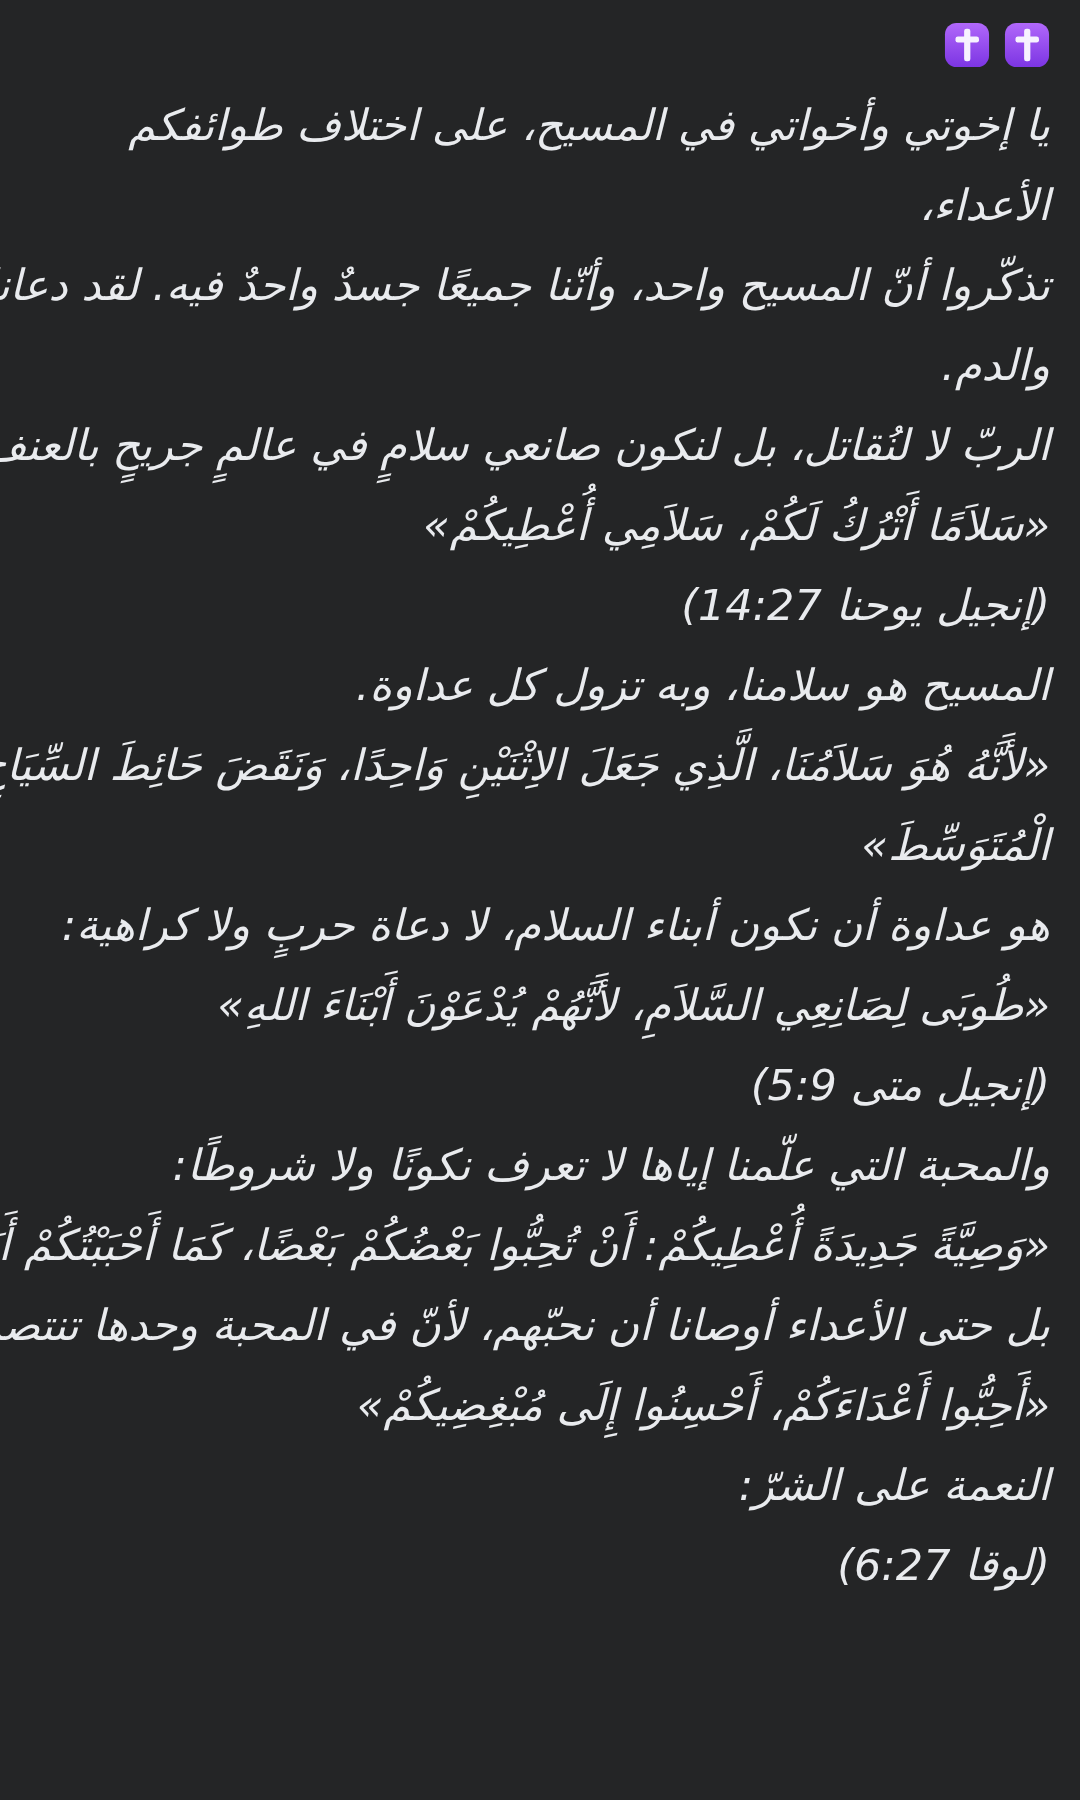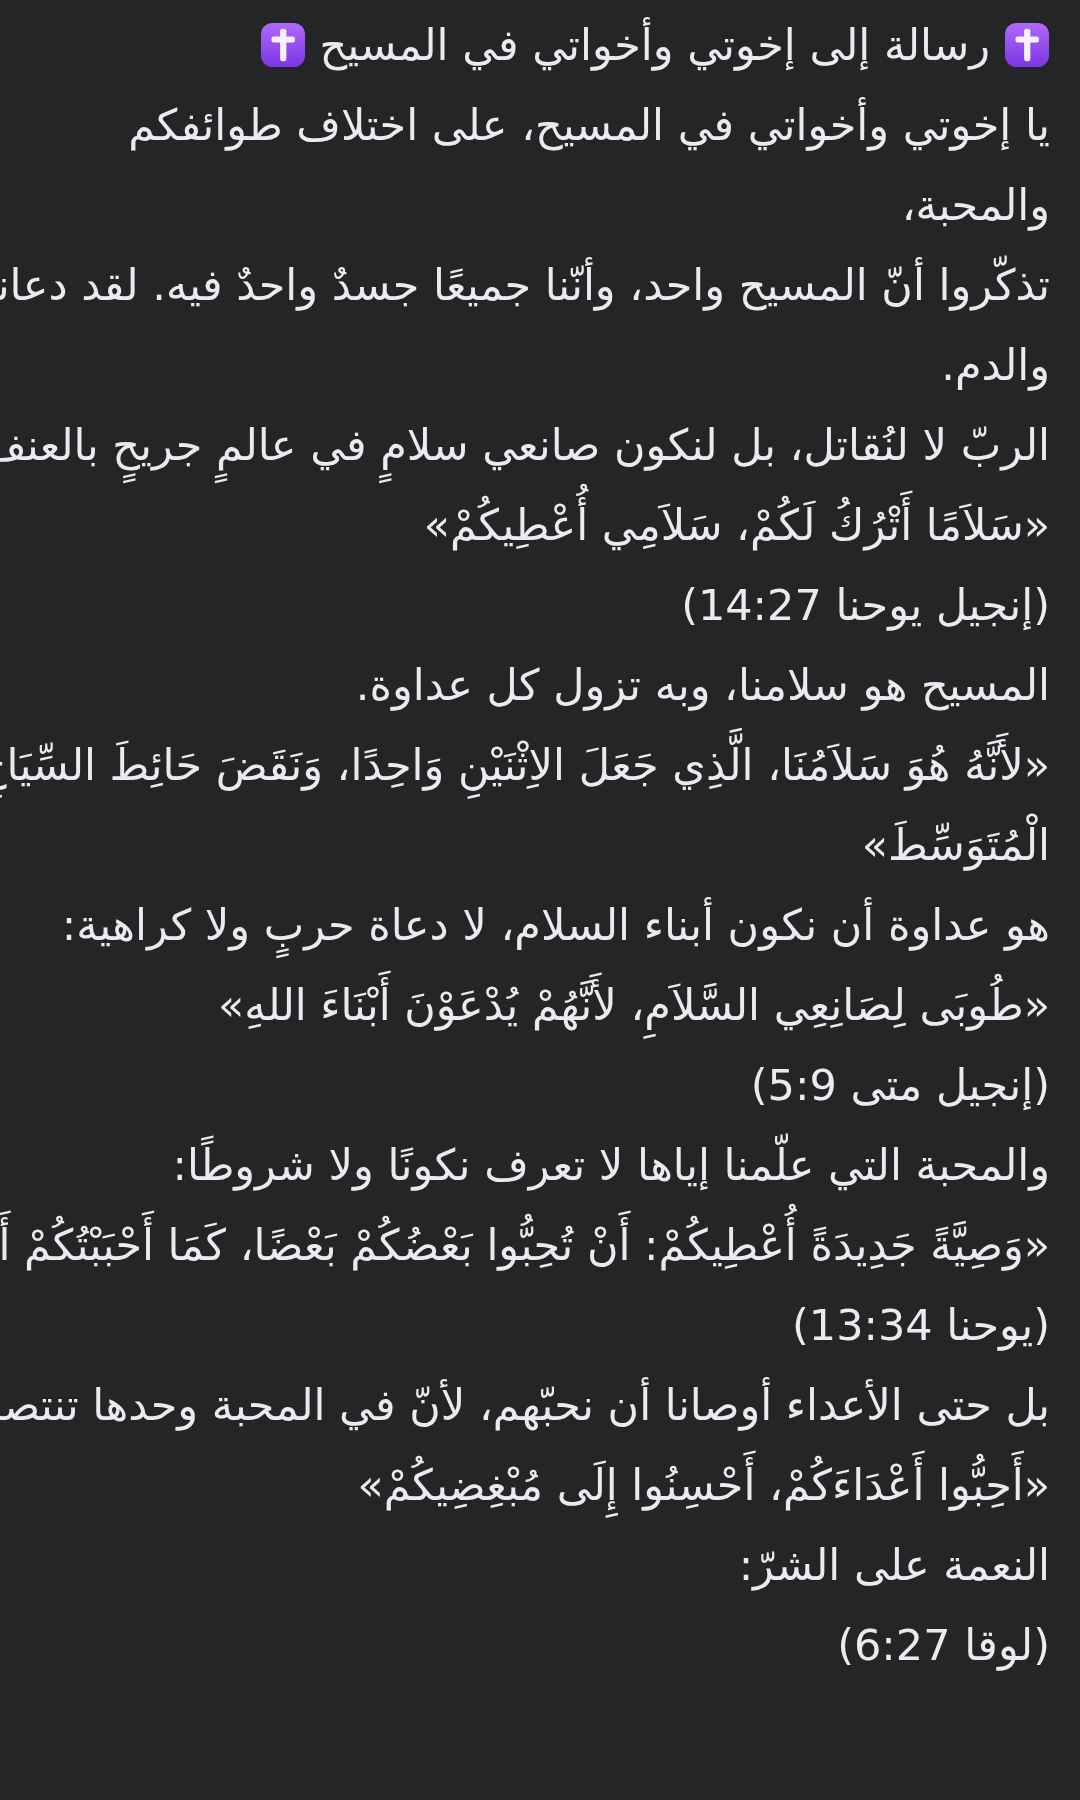--- a/index.html
+++ b/index.html
@@ -35,67 +35,66 @@
     flex: 0 0 auto;
     display: inline-block;
   }
   .text-line {
     height: 80px;
     line-height: 80px;
     font-size: 43px;
     color: #e9ebee;
     white-space: nowrap;
     text-align: right;
+    font-style: italic;
   }
 </style>
 </head>
 <body>
 
 <div class="post">
 
   <div class="title-line">
     <svg class="cross-emoji" viewBox="0 0 48 48" aria-hidden="true">
       <defs>
         <linearGradient id="crossGrad1" x1="0" y1="0" x2="0" y2="1">
           <stop offset="0" stop-color="#b168fa"></stop>
           <stop offset="1" stop-color="#7c35e3"></stop>
         </linearGradient>
       </defs>
       <rect x="1" y="1" width="46" height="46" rx="12" fill="url(#crossGrad1)"></rect>
       <rect x="21" y="7" width="6.5" height="34" rx="2.5" fill="#f7f2ff"></rect>
       <rect x="12" y="15" width="24.5" height="6.5" rx="2.5" fill="#f7f2ff"></rect>
     </svg>
-    <span class="title-text">رسالة إلى إخوتي وأخواتي في المسيح</span>
     <svg class="cross-emoji" viewBox="0 0 48 48" aria-hidden="true">
       <defs>
         <linearGradient id="crossGrad2" x1="0" y1="0" x2="0" y2="1">
           <stop offset="0" stop-color="#b168fa"></stop>
           <stop offset="1" stop-color="#7c35e3"></stop>
         </linearGradient>
       </defs>
       <rect x="1" y="1" width="46" height="46" rx="12" fill="url(#crossGrad2)"></rect>
       <rect x="21" y="7" width="6.5" height="34" rx="2.5" fill="#f7f2ff"></rect>
       <rect x="12" y="15" width="24.5" height="6.5" rx="2.5" fill="#f7f2ff"></rect>
     </svg>
   </div>
 
   <div class="text-line">يا إخوتي وأخواتي في المسيح، على اختلاف طوائفكم</div>
-  <div class="text-line">والمحبة،</div>
+  <div class="text-line">الأعداء،</div>
   <div class="text-line">تذكّروا أنّ المسيح واحد، وأنّنا جميعًا جسدٌ واحدٌ فيه. لقد دعانا</div>
   <div class="text-line">والدم.</div>
   <div class="text-line">الربّ لا لنُقاتل، بل لنكون صانعي سلامٍ في عالمٍ جريحٍ بالعنف</div>
   <div class="text-line">«سَلاَمًا أَتْرُكُ لَكُمْ، سَلاَمِي أُعْطِيكُمْ»</div>
   <div class="text-line">(إنجيل يوحنا 14:27)</div>
   <div class="text-line">المسيح هو سلامنا، وبه تزول كل عداوة.</div>
   <div class="text-line">«لأَنَّهُ هُوَ سَلاَمُنَا، الَّذِي جَعَلَ الاِثْنَيْنِ وَاحِدًا، وَنَقَضَ حَائِطَ السِّيَاجِ</div>
   <div class="text-line">الْمُتَوَسِّطَ»</div>
   <div class="text-line">هو عداوة أن نكون أبناء السلام، لا دعاة حربٍ ولا كراهية:</div>
   <div class="text-line">«طُوبَى لِصَانِعِي السَّلاَمِ، لأَنَّهُمْ يُدْعَوْنَ أَبْنَاءَ اللهِ»</div>
   <div class="text-line">(إنجيل متى 5:9)</div>
   <div class="text-line">والمحبة التي علّمنا إياها لا تعرف نكونًا ولا شروطًا:</div>
   <div class="text-line">«وَصِيَّةً جَدِيدَةً أُعْطِيكُمْ: أَنْ تُحِبُّوا بَعْضُكُمْ بَعْضًا، كَمَا أَحْبَبْتُكُمْ أَنَا»</div>
-  <div class="text-line">(يوحنا 13:34)</div>
   <div class="text-line">بل حتى الأعداء أوصانا أن نحبّهم، لأنّ في المحبة وحدها تنتصر</div>
   <div class="text-line">«أَحِبُّوا أَعْدَاءَكُمْ، أَحْسِنُوا إِلَى مُبْغِضِيكُمْ»</div>
   <div class="text-line">النعمة على الشرّ:</div>
   <div class="text-line">(لوقا 6:27)</div>
 
 </div>
 
 </body></html>

